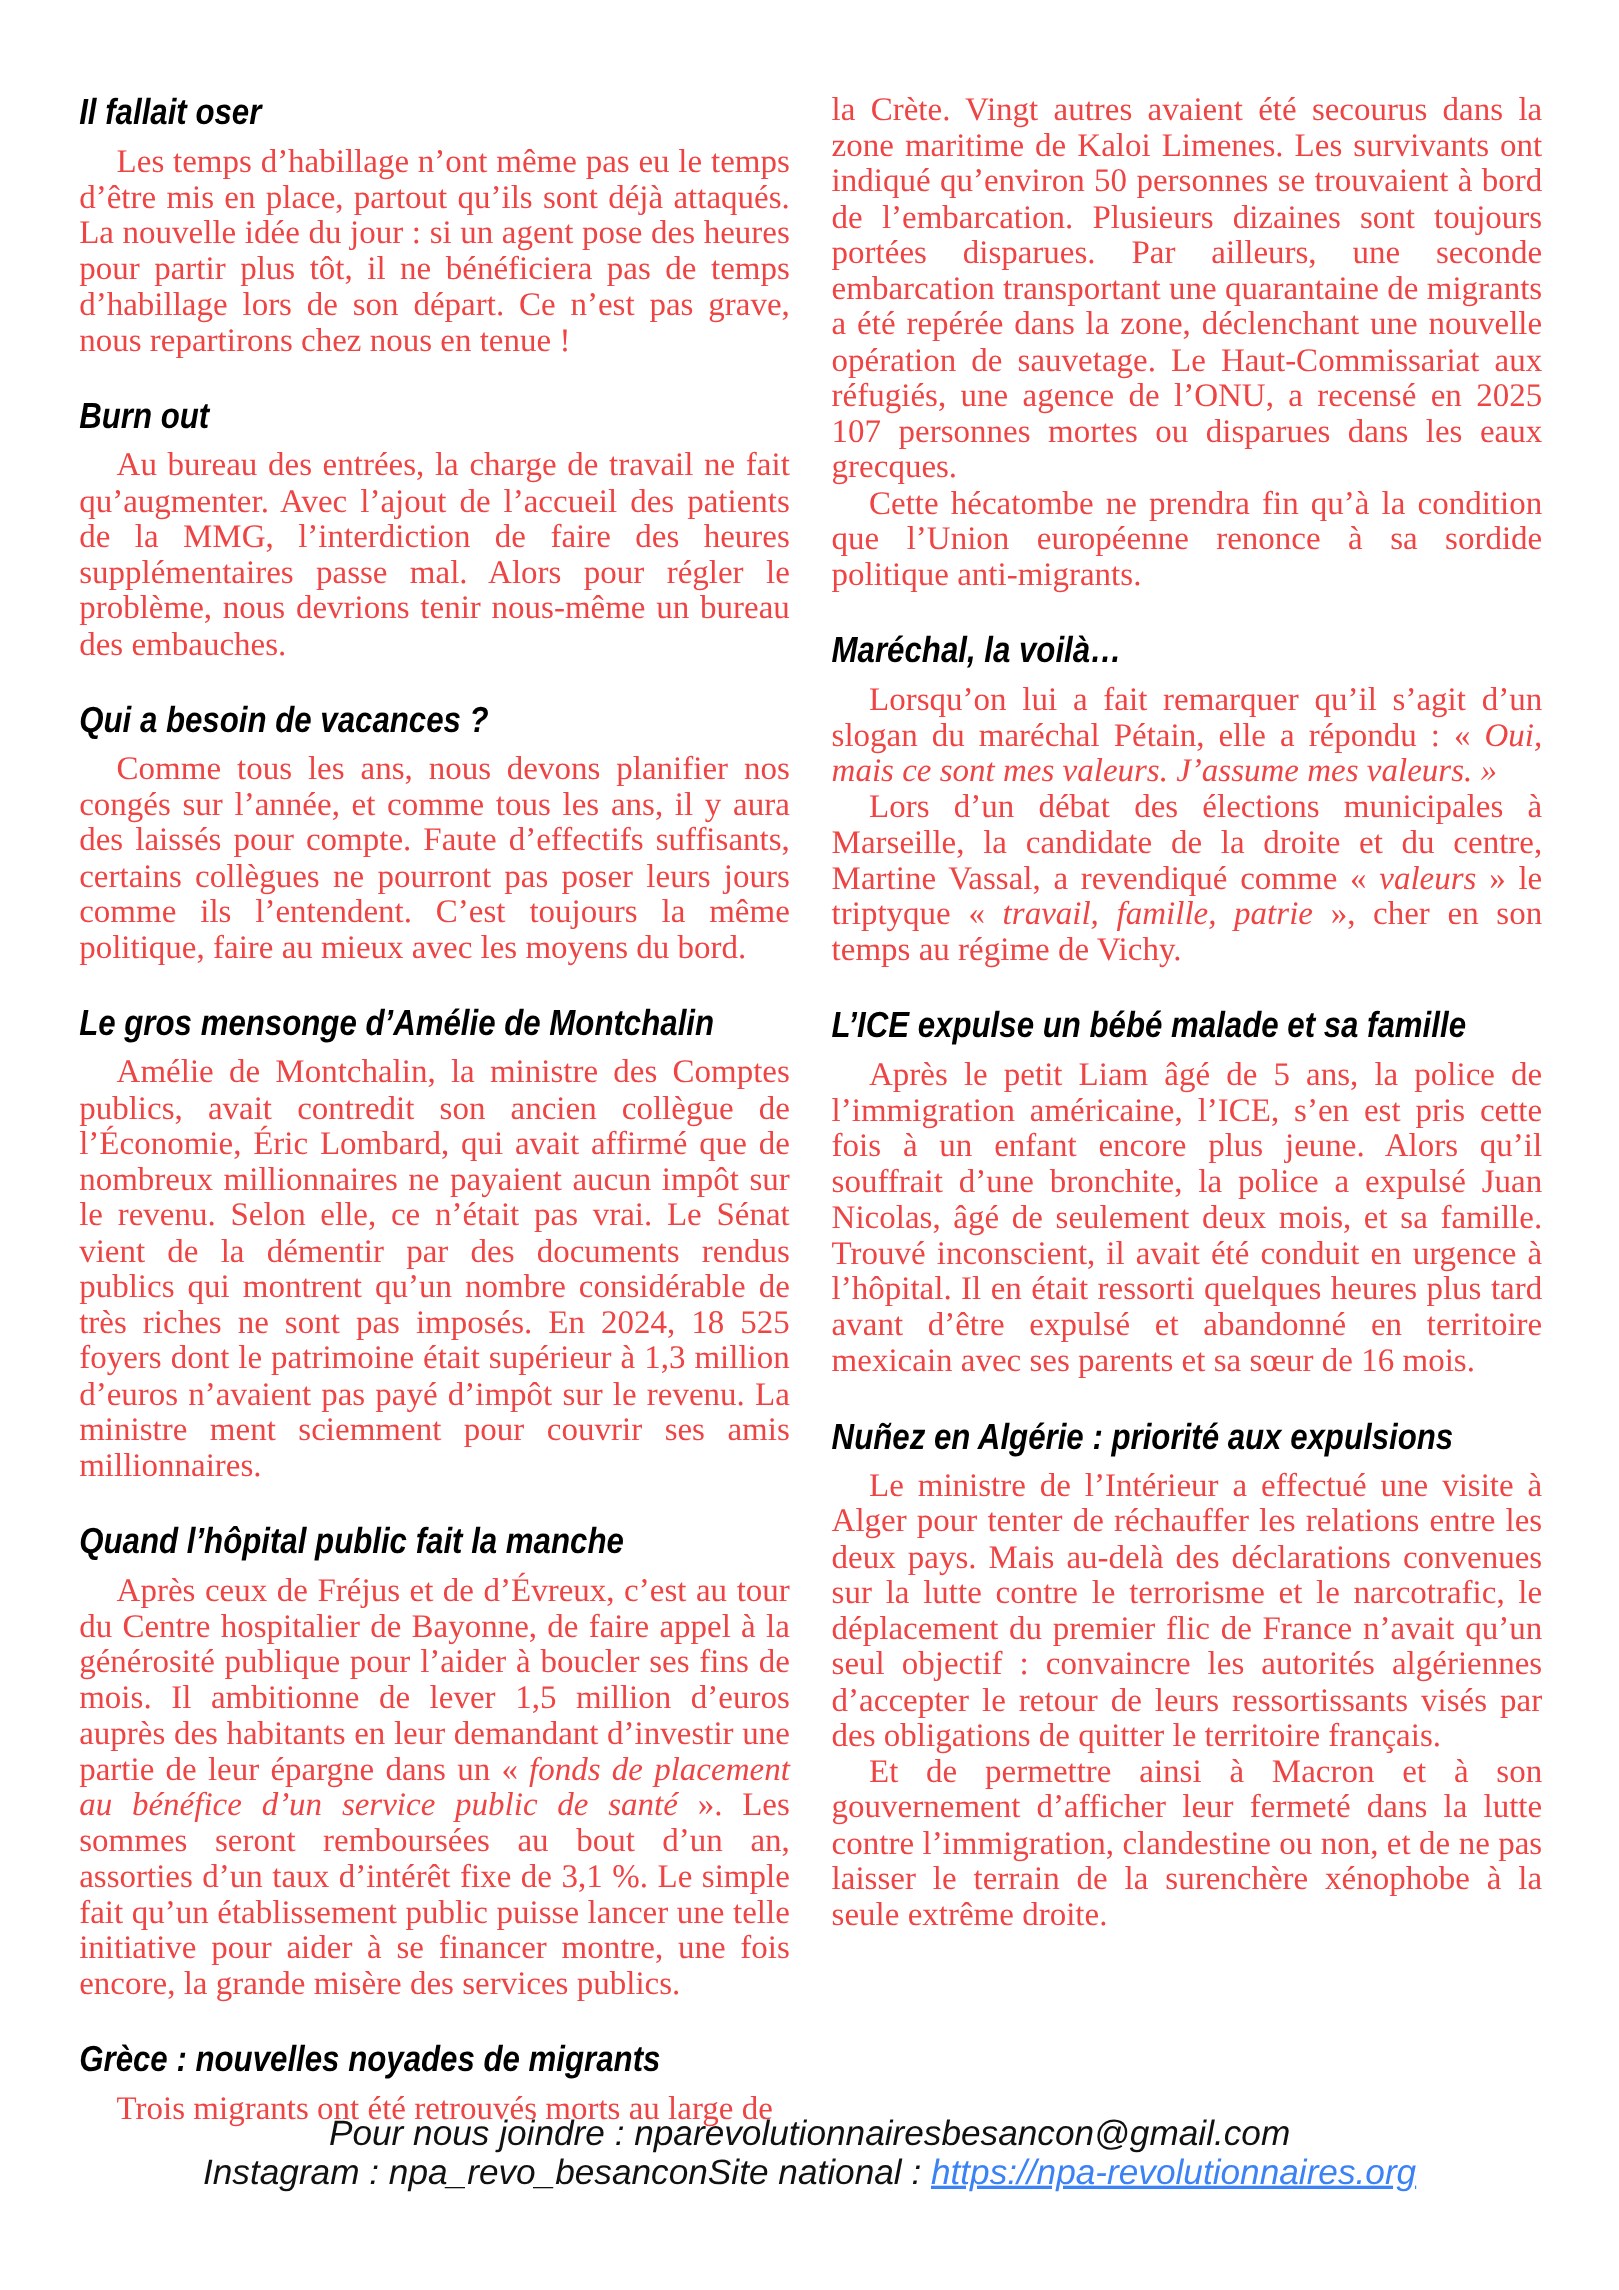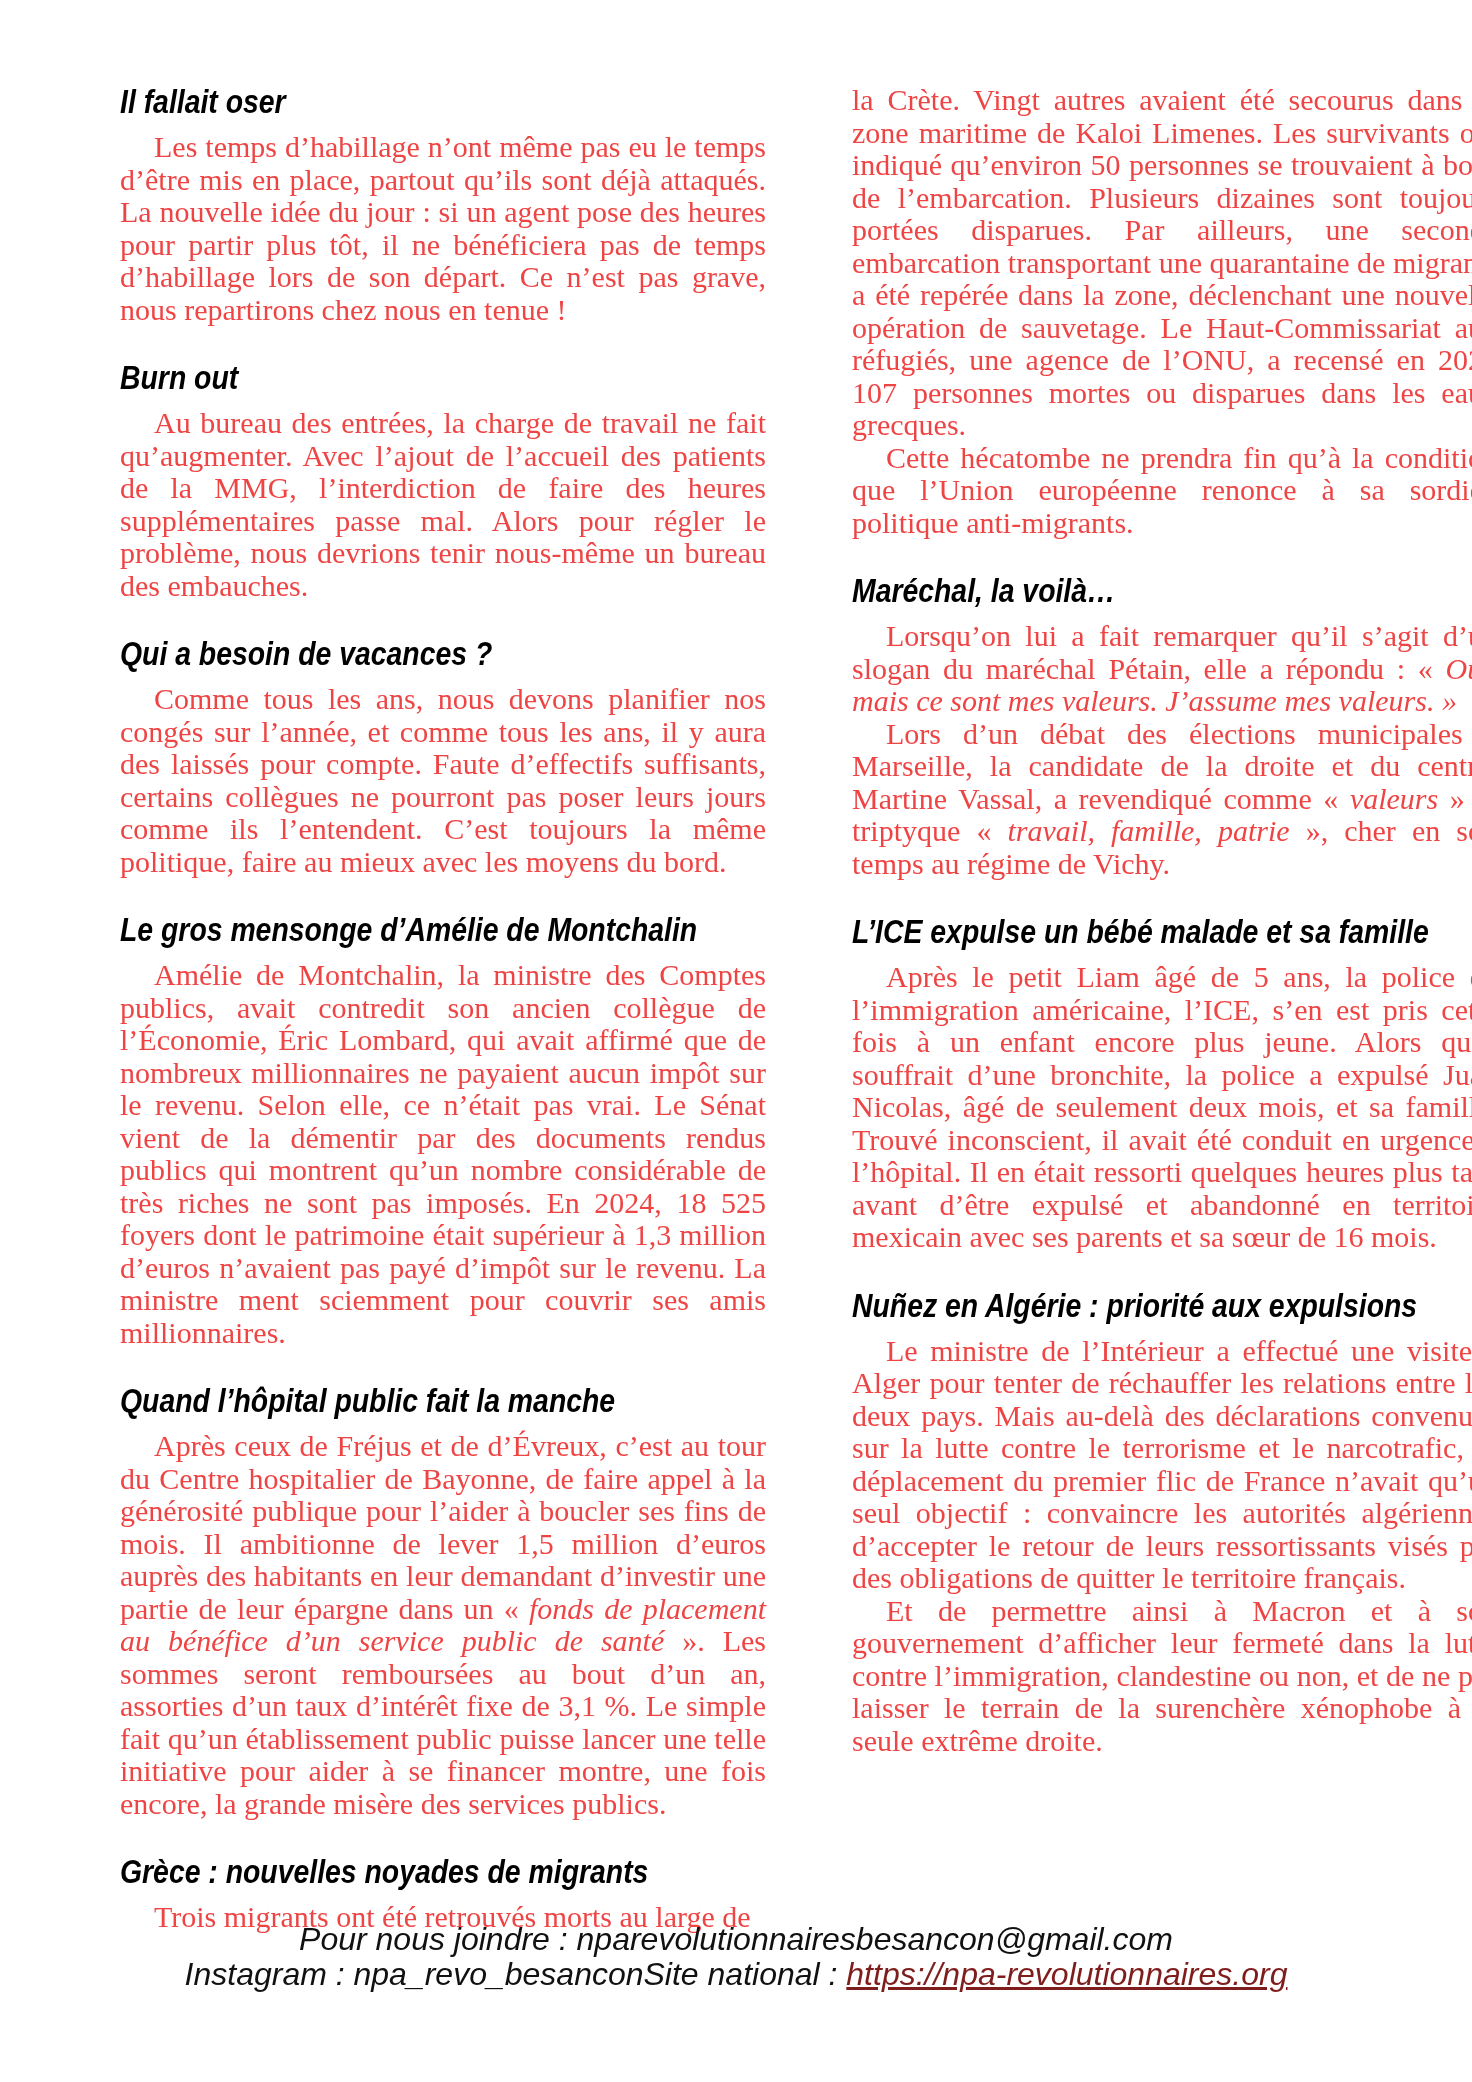--- a/index.html
+++ b/index.html
@@ -16,21 +16,21 @@
   .page { position: absolute; inset: 0; }
   .columns {
     position: absolute;
     left: 72px;
     top: 84px;
     width: 1330px;
     display: flex;
     gap: 38px;
     align-items: flex-start;
   }
-  .column { width: 646px; margin-left: 48px; }
+  .column { width: 646px; }
   .section-heading {
     font-family: "Liberation Sans", sans-serif;
     font-weight: 700;
     font-style: italic;
     font-size: 33px;
     line-height: 36px;
     color: #000000;
     margin: 34px 0 11px 0;
     white-space: nowrap;
     transform: scaleX(0.86);
@@ -57,21 +57,21 @@
     font-style: italic;
     font-size: 32px;
     line-height: 35px;
     color: #111111;
   }
   .footer-line2 {
     display: flex;
     justify-content: center;
   }
   .site-link {
-    color: #7f1d1d;
+    color: #3b82f6;
   }
 </style>
 </head>
 <body>
 
 <div class="page">
   <div class="columns">
 
     <div class="column">
       <h2 class="section-heading">Il fallait oser</h2>

